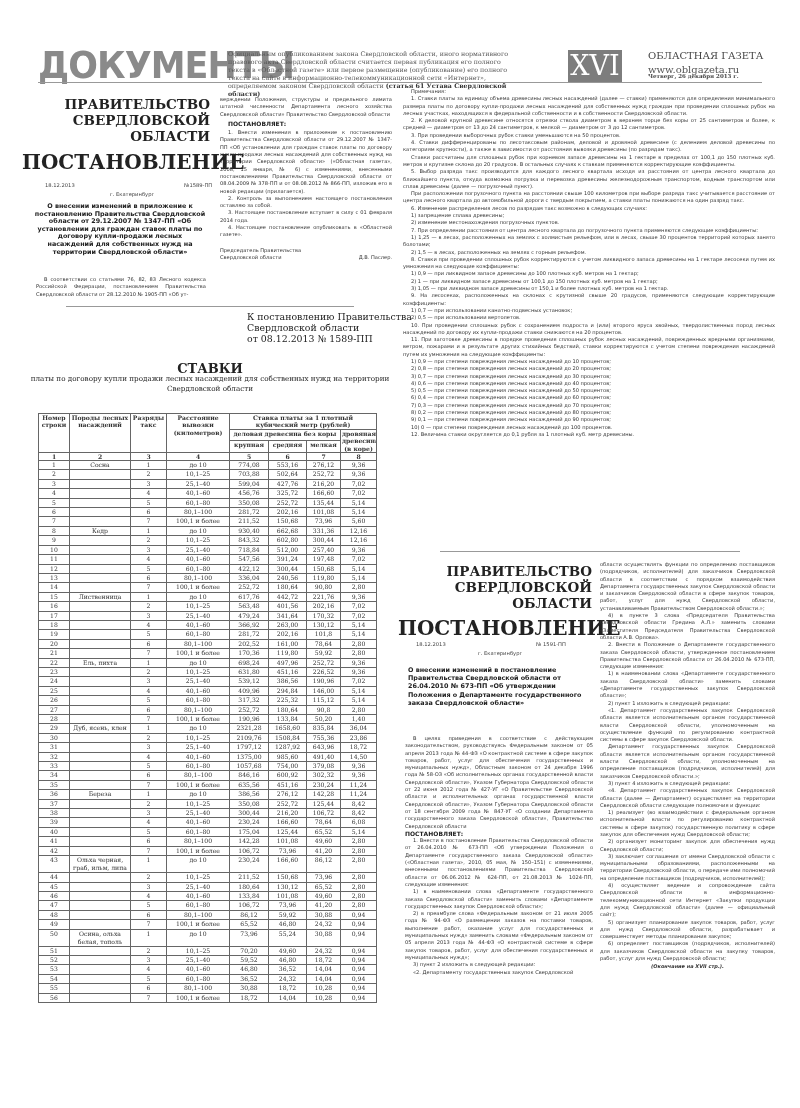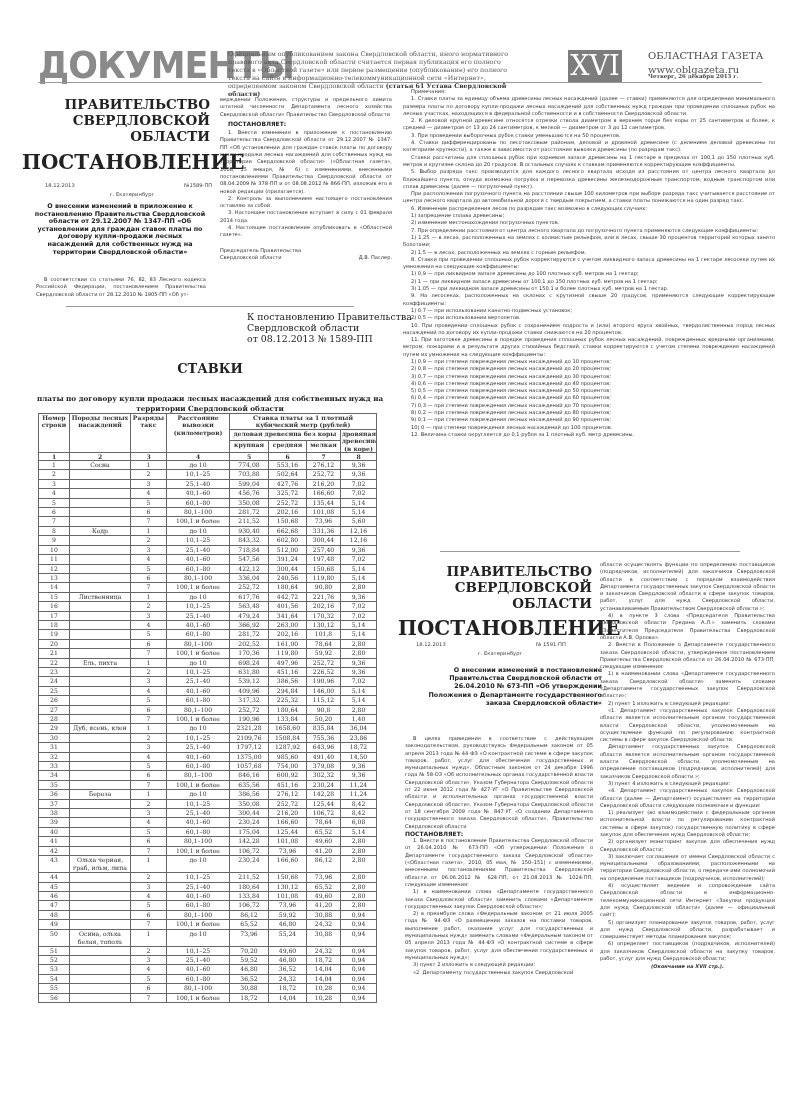--- a/index.html
+++ b/index.html
@@ -28,42 +28,42 @@
   .body-text { font-family: "DejaVu Sans", sans-serif; font-size: 5.1px; line-height: 7.3px; color: #333; text-align: justify; }
   .d1-intro { left: 36px; top: 276px; width: 170px; text-indent: 8px; }
   .d1-col2 { left: 220px; top: 96px; width: 172px; }
   .d1-col2 p { margin: 0; text-indent: 8px; }
   .d1-col2 .bold-head { font-weight: bold; font-size: 6px; text-indent: 8px; margin: 2px 0; color: #222; }
   .sign-row { display: flex; justify-content: space-between; margin-top: 6px; }
   .d1-rule { left: 66px; top: 306px; width: 288px; height: 1px; background: #999; }
 
   .annex { left: 224px; top: 311px; width: 180px; font-family: "DejaVu Serif", serif; font-size: 9.4px; line-height: 11px; color: #222; margin-left: 23px; }
   .rates-title { left: 20px; top: 361px; width: 380px; font-family: "DejaVu Serif", serif; font-weight: bold; font-size: 13px; text-align: center; color: #222; }
-  .rates-sub { left: 30px; top: 394px; width: 360px; font-family: "DejaVu Serif", serif; font-weight: bold; font-size: 7.2px; line-height: 10px; text-align: center; color: #222; }
+  .rates-sub { left: 30px; top: 374px; width: 360px; font-family: "DejaVu Serif", serif; font-weight: normal; font-size: 7.2px; line-height: 10px; text-align: center; color: #222; }
 
   
   .rates-table { position: absolute; left: 38px; top: 413px; width: 338px; border-collapse: collapse; font-family: "DejaVu Serif", serif; font-size: 6.1px; color: #333; table-layout: fixed; }
   .rates-table td, .rates-table th { border: 0.8px solid #666; padding: 0 1px; text-align: center; vertical-align: top; line-height: 8.4px; overflow: hidden; white-space: nowrap; }
   .rates-table th { font-weight: bold; line-height: 7.4px; white-space: normal; }
   .rates-table thead th { vertical-align: top; }
   .rates-table .colnums th { line-height: 7px; }
   .rates-table td.species { white-space: normal; line-height: 8px; }
 
   
   .notes { left: 403px; top: 88px; width: 372px; }
   .notes p { margin: 0; text-indent: 8px; }
 
   
   .d2-rule { left: 440px; top: 551px; width: 300px; height: 1px; background: #999; }
   .d2-gov { left: 402px; top: 563px; width: 190px; font-size: 13.5px; line-height: 16px; }
   .d2-post { left: 398px; top: 616px; width: 196px; font-size: 20px; font-family: "DejaVu Serif", serif; font-weight: bold; text-align: center; }
   .d2-date { left: 416px; top: 641px; }
   .d2-num { left: 536px; top: 641px; }
   .d2-city { left: 478px; top: 650px; }
-  .d2-subject { left: 408px; top: 666px; width: 182px; font-family: "DejaVu Sans", sans-serif; font-weight: bold; font-size: 6.4px; line-height: 8.2px; text-align: right; color: #222; margin-left: 12px; }
+  .d2-subject { left: 408px; top: 666px; width: 182px; font-family: "DejaVu Sans", sans-serif; font-weight: bold; font-size: 6.4px; line-height: 8.2px; text-align: left; color: #222; }
   .d2-col1 { left: 405px; top: 735px; width: 188px; }
   .d2-col1 p, .d2-col2 p { margin: 0; text-indent: 8px; }
   .d2-col2 { left: 600px; top: 561px; width: 175px; }
   .bold-head { font-weight: bold; font-size: 6px; color: #222; }
   .continued { text-align: center; font-style: italic; font-weight: bold; font-size: 5px; text-indent: 0 !important; margin-top: 1px !important; }
 </style>
 </head>
 <body>
 
 <div class="abs masthead-title">ДОКУМЕНТЫ</div>

